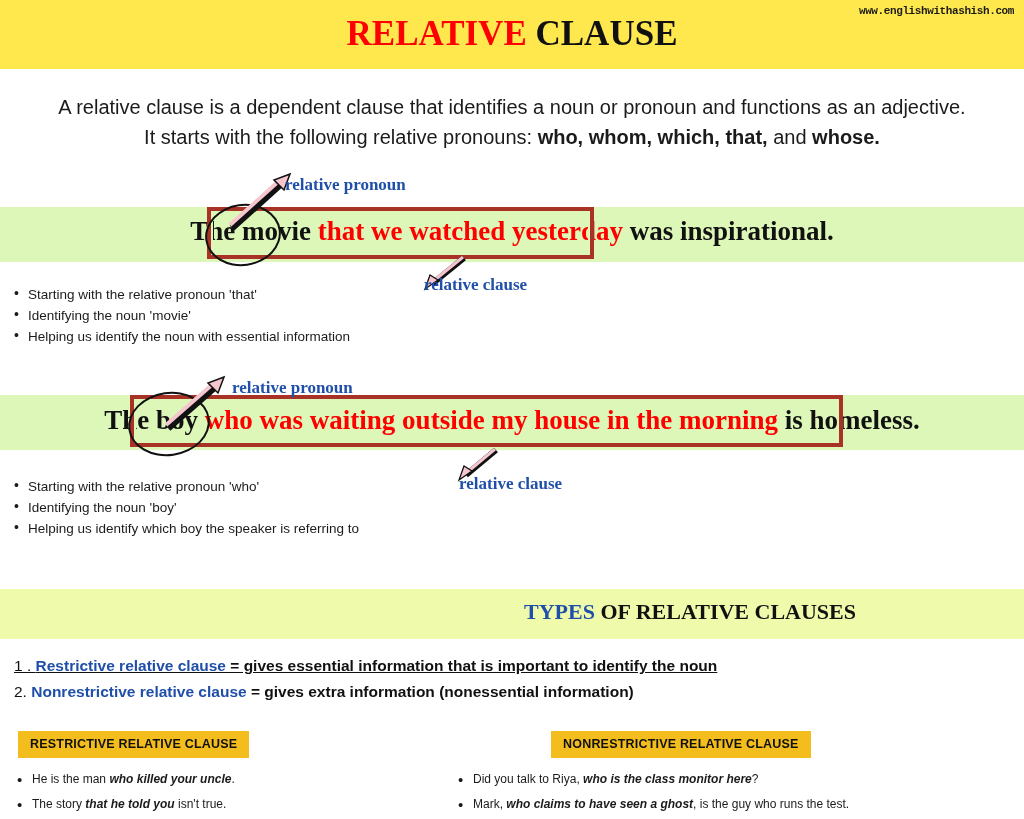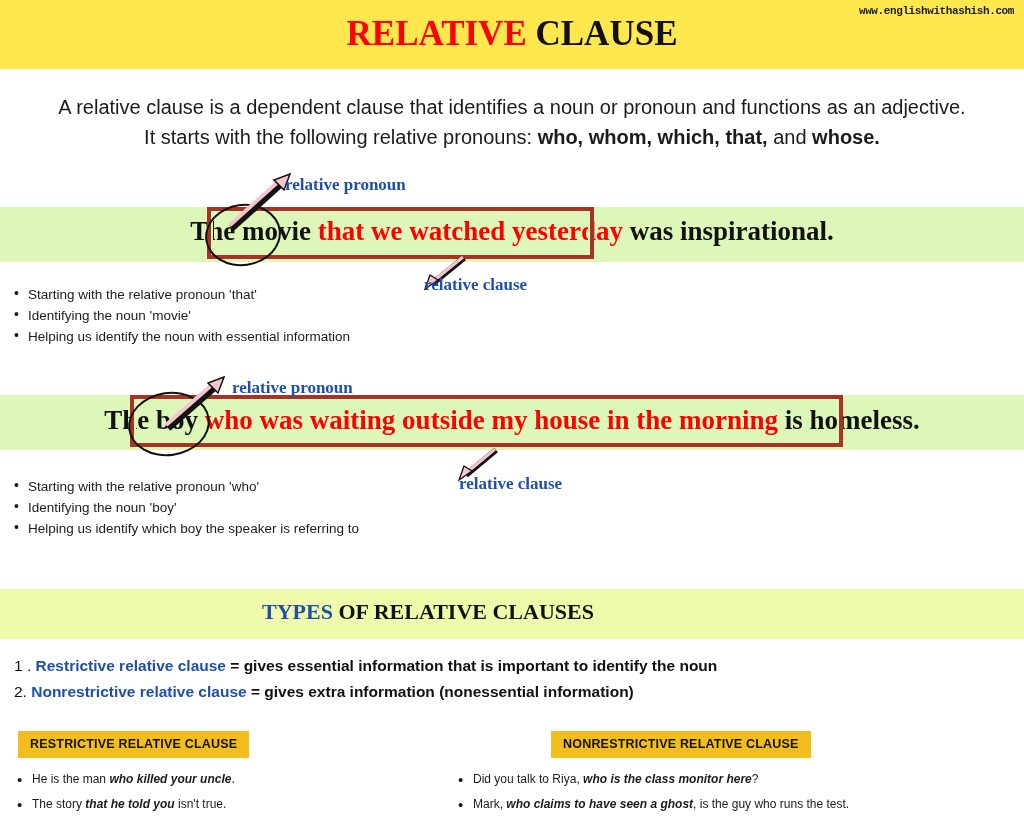--- a/index.html
+++ b/index.html
@@ -133,34 +133,34 @@
   }
 
   
   #types-band {
     position: absolute; left: 0; top: 589px;
     width: 1024px; height: 50px;
     background: #effaaa;
   }
   #types-title {
     position: absolute; left: 0; top: 599px;
-    width: 856px; text-align: center;
+    width: 856px; text-align: right;
     font-family: "Liberation Serif", serif;
     font-weight: 700; font-size: 22px;
     white-space: nowrap;
   }
   #types-title .t-blue { color: #1f4fa8; }
   #types-title .t-black { color: #111111; }
 
   .types-line {
     position: absolute; left: 14px;
     font-size: 15.5px; color: #111111;
     white-space: nowrap;
   }
-  #types-line-1 { top: 657px; }
+  #types-line-1 { top: 657px; text-decoration: underline; }
   #types-line-2 { top: 683px; }
   .types-line .num { font-weight: 400; }
   .types-line .kind { color: #1f4fa8; font-weight: 700; }
   .types-line .def { font-weight: 700; }
 
   
   .badge {
     position: absolute;
     background: #f2bd1d;
     color: #111111;

